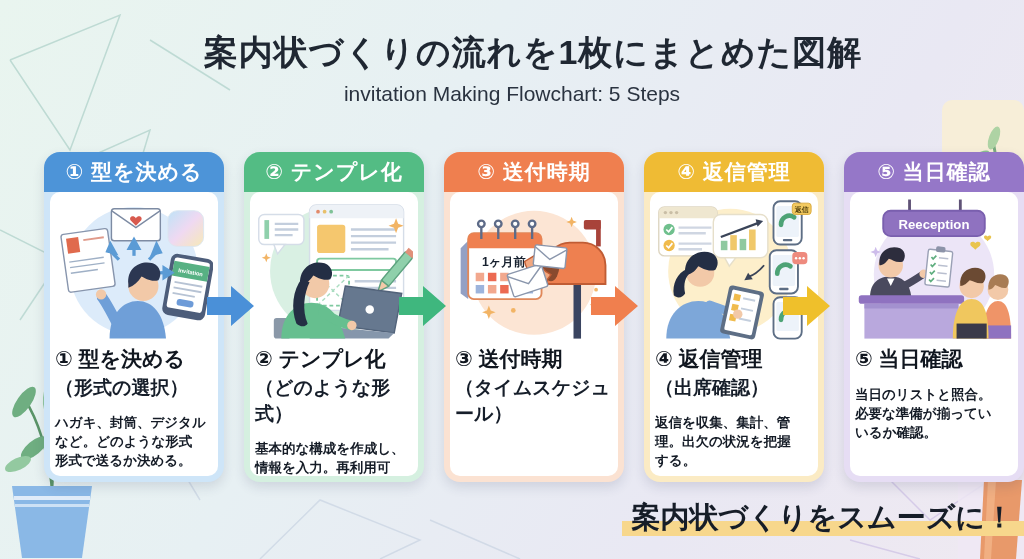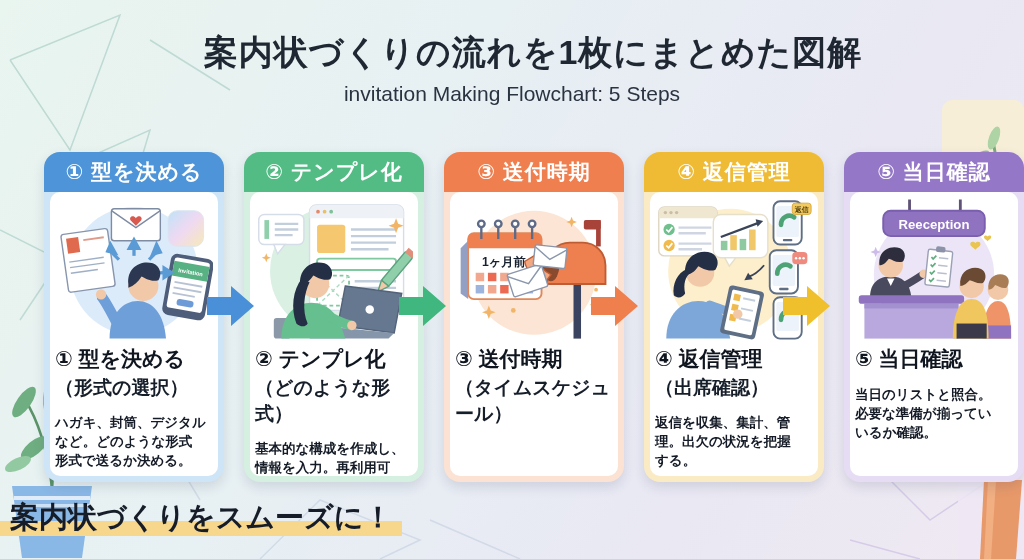--- a/index.html
+++ b/index.html
@@ -35,21 +35,21 @@
   .illus { height:146px; }
   .illus svg { width:100%; height:100%; display:block; }
   .card-heading { font-size:21px; font-weight:800; color:#10161f; margin-top:3px; }
   .card-sub { font-size:19px; font-weight:700; color:#161e2a; margin-top:2px; }
   .card-text {
     font-size:13.5px; font-weight:700; color:#141b26; line-height:1.42;
     margin-top:12px; white-space:pre-line;
   }
   .flow-arrow { position:absolute; top:284px; width:48px; height:44px; z-index:5; }
   .footer-line {
-    position:absolute; top:498px; left:0; width:100%; text-align:left;
+    position:absolute; top:498px; left:0; width:100%; text-align:right;
     font-size:29px; font-weight:800; color:#161d28; z-index:3;
   }
   .footer-line .hl {
     background:linear-gradient(transparent 58%, #f7d78c 58%);
     padding:0 10px 3px;
   }
   .plant { position:absolute; pointer-events:none; z-index:1; }
   .plant-left { left:-6px; bottom:-4px; width:115px; height:195px; }
   .plant-right { right:0; top:100px; width:96px; height:459px; }
 </style>

